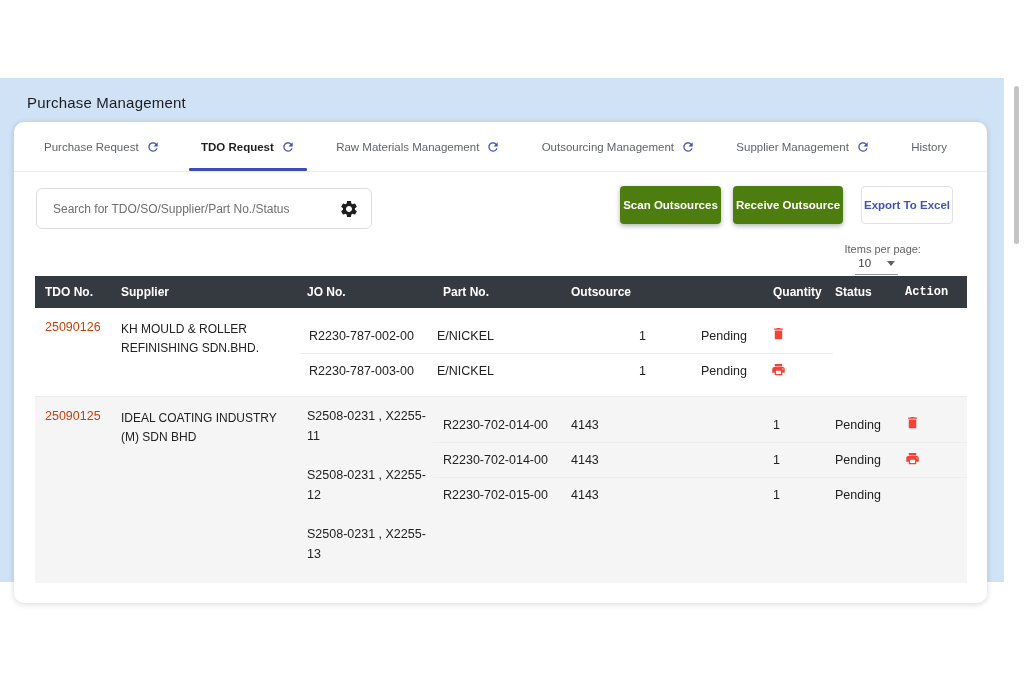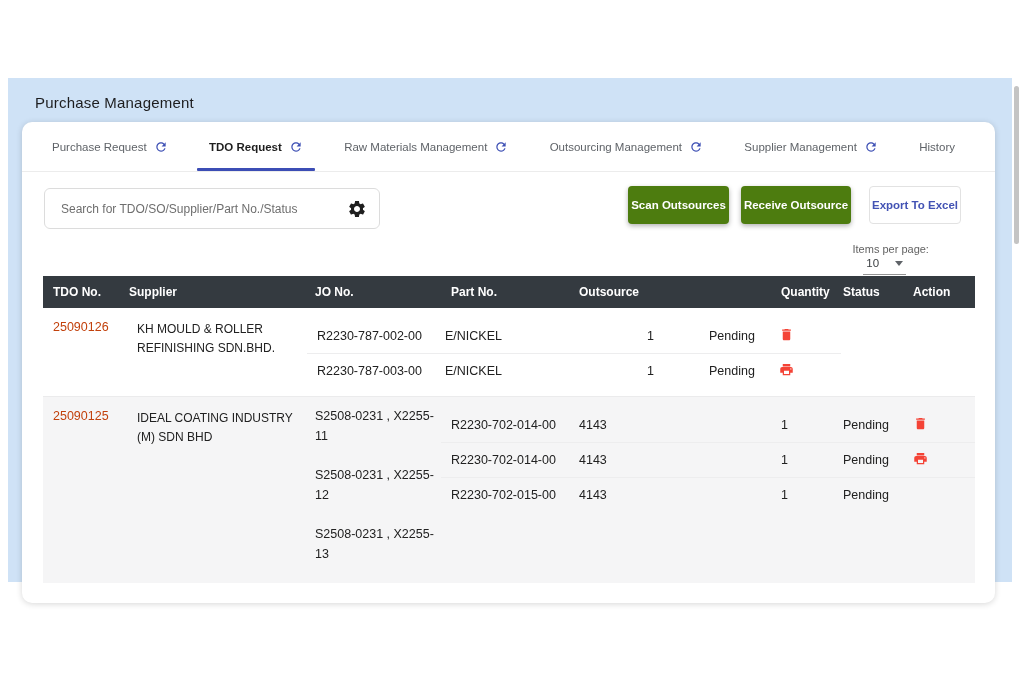--- a/index.html
+++ b/index.html
@@ -1,21 +1,21 @@
 <!DOCTYPE html>
 <html><head>
 <meta charset="utf-8">
 <style>
   * { margin:0; padding:0; box-sizing:border-box; }
   html,body { width:1024px; height:683px; background:#ffffff; overflow:hidden;
     font-family:"Liberation Sans","DejaVu Sans",sans-serif; }
   #stage { position:relative; width:1024px; height:683px; background:#fff; }
 
   
-  .panel { position:absolute; left:8px; top:78px; width:1004px; height:504px;
+  .panel { position:absolute; left:0; top:78px; width:1004px; height:504px;
     background:#cfe2f6; border-radius:0; }
 
   .page-title { position:absolute; left:27px; top:16px; font-size:15px;
     font-weight:500; color:#1d1d1f; letter-spacing:.2px; }
 
   
   .card { position:absolute; left:14px; top:44px; width:973px; height:481px;
     background:#fff; border-radius:10px; box-shadow:0 1px 6px rgba(0,0,0,.16);
     overflow:hidden; }
 
@@ -79,29 +79,29 @@
   .thead { display:flex; height:32px; background:#343a40; color:#fff;
     font-size:12px; font-weight:700; align-items:center; }
   .cell { padding-left:10px; }
   .c-tdo { width:78px; }
   .c-sup { width:186px; padding-left:8px; }
   .c-jo { width:134px; padding-left:8px; }
   .c-part { width:128px; }
   .c-out { width:202px; }
   .c-qty { width:56px; }
   .c-status { width:70px; padding-left:16px; }
-  .c-action { width:78px; padding-left:16px; }
+  .c-action { width:78px; padding-left:16px;font-family:Liberation Mono, monospace; }
 
   .trow { display:flex; background:#fff; font-size:12.5px; color:#212121; }
   .trow.alt { background:#f5f5f6; border-top:1px solid #ebebec; }
   .trow .c-tdo { padding-top:12px; }
   .tdo-link { color:#c2410c; font-weight:400; text-decoration:none;
     cursor:pointer; }
   .trow .c-sup { padding-top:12px; font-size:12px; line-height:1.6; }
-  .sup-text { display:inline-block; max-width:176px;margin-left:8px; }
+  .sup-text { display:inline-block; max-width:176px; }
   .trow .c-jo { padding-top:9px; }
   .jo-entry { width:124px; line-height:1.6; margin-bottom:19px; }
   .rgroup { width:534px; padding-top:10px; display:flex; flex-direction:column;
     padding-bottom:8px; }
   .part-row { display:flex; height:35px; align-items:center; }
   .part-row + .part-row { border-top:1px solid #ededee; }
   .action-btn { background:none; border:0; padding:0; cursor:pointer;
     height:16px; width:16px; }
   .action-btn svg { width:15px; height:15px; fill:#f44336; display:block; }
 </style>

